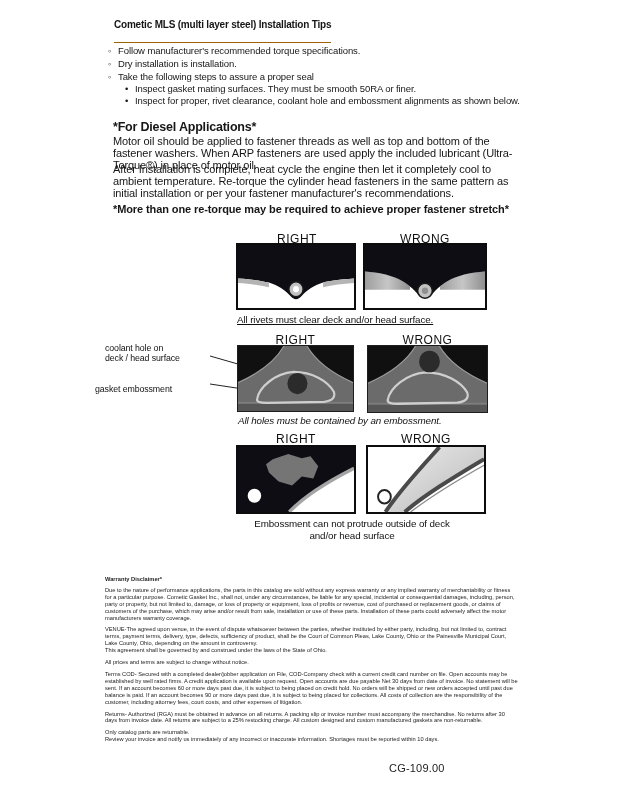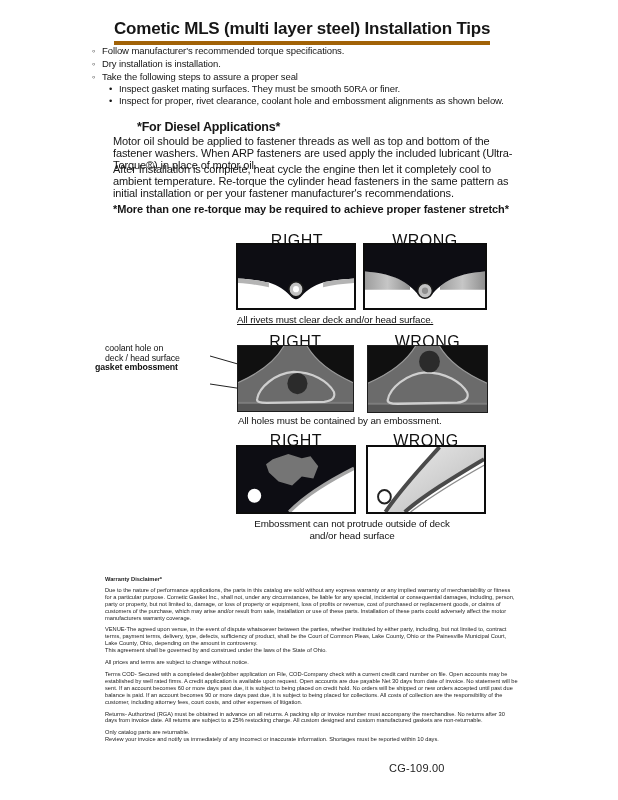--- a/index.html
+++ b/index.html
@@ -5,37 +5,37 @@
   * { margin:0; padding:0; box-sizing:border-box; }
   html,body { background:#ffffff; }
   #page {
     position:relative; width:618px; height:800px; background:#ffffff;
     font-family:"Liberation Sans", sans-serif; color:#161616; overflow:hidden;
   }
 
   
   .title {
     position:absolute; left:114px; top:19px;
-    font-size:17px; font-weight:bold; letter-spacing:-0.2px;
-    border-bottom:4px solid #a16207; padding-bottom:2px; display:inline-block;
+    font-size:10px; font-weight:bold; letter-spacing:-0.2px;
+    border-bottom:1px solid #a16207; padding-bottom:12px; display:inline-block;
   }
-  .tips { position:absolute; left:92px; top:44px; width:420px; font-size:9.5px; letter-spacing:-0.1px; }
+  .tips { position:absolute; left:108px; top:44px; width:420px; font-size:9.5px; letter-spacing:-0.1px; }
   .tip { line-height:13px; display:flex; }
   .tip .marker { width:10px; flex:none; }
   .tip.sub { margin-left:17px; line-height:11.8px; }
   .marker.circ::before { content:"\25E6"; font-size:9.5px; }
   .marker.dot::before  { content:"\2022"; font-size:9.5px; }
 
-  .diesel-heading { position:absolute; left:113px; top:120px; font-size:12.5px; font-weight:bold; letter-spacing:-0.2px;margin-left:24px; }
+  .diesel-heading { position:absolute; left:113px; top:120px; font-size:12.5px; font-weight:bold; letter-spacing:-0.2px; }
   .body-p { position:absolute; left:113px; width:402px; font-size:11px; line-height:11.8px; letter-spacing:-0.1px; }
   #p1 { top:136px; } #p2 { top:164px; } #p3 { top:204px;font-weight:bold; }
 
   
   #diagrams { position:absolute; left:0; top:230px; width:618px; height:346px; }
-  .dlabel { position:absolute; font-size:16px; letter-spacing:0.5px; text-align:center; color:#111; }
+  .dlabel { position:absolute; font-size:12px; letter-spacing:0.5px; text-align:center; color:#111; }
   .dbox { position:absolute; background:#fff; }
   .dbox svg { display:block; width:100%; height:100%; }
   .bd-thick { border:2.5px solid #0c0c0c; }
   .bd-thin  { border:1.5px solid #1d1d1d; }
   .caption { position:absolute; font-size:9.8px; letter-spacing:-0.1px; color:#111; }
   .preline { white-space:pre-line; }
   .annot { position:absolute; font-size:8.8px; line-height:9.8px; color:#111; letter-spacing:-0.1px; }
   #leaders { position:absolute; left:205px; top:118px; width:110px; height:55px; }
 
   
@@ -114,21 +114,21 @@
       </svg>
     </div>
 
     <div class="caption" style="left:237px; top:84px;text-decoration:underline;">All rivets must clear deck and/or head surface.</div>
 
     <div class="dlabel" style="left:237px; top:103px; width:117px;">RIGHT</div>
     <div class="dlabel" style="left:367px; top:103px; width:121px;">WRONG</div>
 
     <div class="annot preline" style="left:105px; top:114px; width:104px;">coolant hole on
 deck / head surface</div>
-    <div class="annot" style="left:95px; top:133px; width:114px;font-weight:bold;">gasket embossment</div>
+    <div class="annot" style="left:95px; top:155px; width:114px;">gasket embossment</div>
     <svg id="leaders" viewBox="0 0 110 55">
       <line x1="5" y1="8" x2="92" y2="33" stroke="#222" stroke-width="1"></line>
       <line x1="5" y1="36" x2="58" y2="44" stroke="#222" stroke-width="1"></line>
     </svg>
 
     <div class="dbox bd-thin" style="left:237px; top:115px; width:117px; height:67px;">
       <svg viewBox="0 0 120 64" preserveAspectRatio="none">
         <rect width="120" height="64" fill="#6b6b6b"></rect>
         <rect y="55" width="120" height="2" fill="#7d7d7d"></rect>
         <rect y="57" width="120" height="7" fill="#565656"></rect>
@@ -148,21 +148,21 @@
         <rect y="57" width="120" height="7" fill="#565656"></rect>
         <path d="M0,0 H48 C40,13 24,26 0,36 Z" fill="#101010"></path>
         <path d="M48,0 C40,13 24,26 0,36" stroke="#9a9a9a" stroke-width="1.2" fill="none"></path>
         <path d="M120,0 H72 C80,13 96,26 120,36 Z" fill="#101010"></path>
         <path d="M72,0 C80,13 96,26 120,36" stroke="#9a9a9a" stroke-width="1.2" fill="none"></path>
         <path d="M20,52 C22,41 38,27 58,25.5 C78,25.5 94,35 100,45 C102,50 99,54 90,55 L30,56 C23,56 19,55 20,52 Z" fill="none" stroke="#cfcfcf" stroke-width="2.2"></path>
         <circle cx="62" cy="15" r="10.5" fill="#2b2b2b"></circle>
       </svg>
     </div>
 
-    <div class="caption" style="left:238px; top:185px;">All holes must be contained by an embossment.</div>
+    <div class="caption" style="left:238px; top:185px;font-style:italic;">All holes must be contained by an embossment.</div>
 
     <div class="dlabel" style="left:236px; top:202px; width:120px;">RIGHT</div>
     <div class="dlabel" style="left:366px; top:202px; width:120px;">WRONG</div>
 
     <div class="dbox bd-thick" style="left:236px; top:215px; width:120px; height:69px;">
       <svg viewBox="0 0 120 64" preserveAspectRatio="none">
         <rect width="120" height="64" fill="#0d0d13"></rect>
         <path d="M120,22 C94,34 70,47 54,64 L120,64 Z" fill="#ffffff"></path>
         <path d="M120,21 C95,33 70,47 53,64" stroke="#a5a5a5" stroke-width="3.5" fill="none"></path>
         <path d="M36,12 L52,7 L66,11 L75,9 L83,19 L78,31 L66,29 L56,38 L42,34 L32,25 L29,17 Z" fill="#757575"></path>

